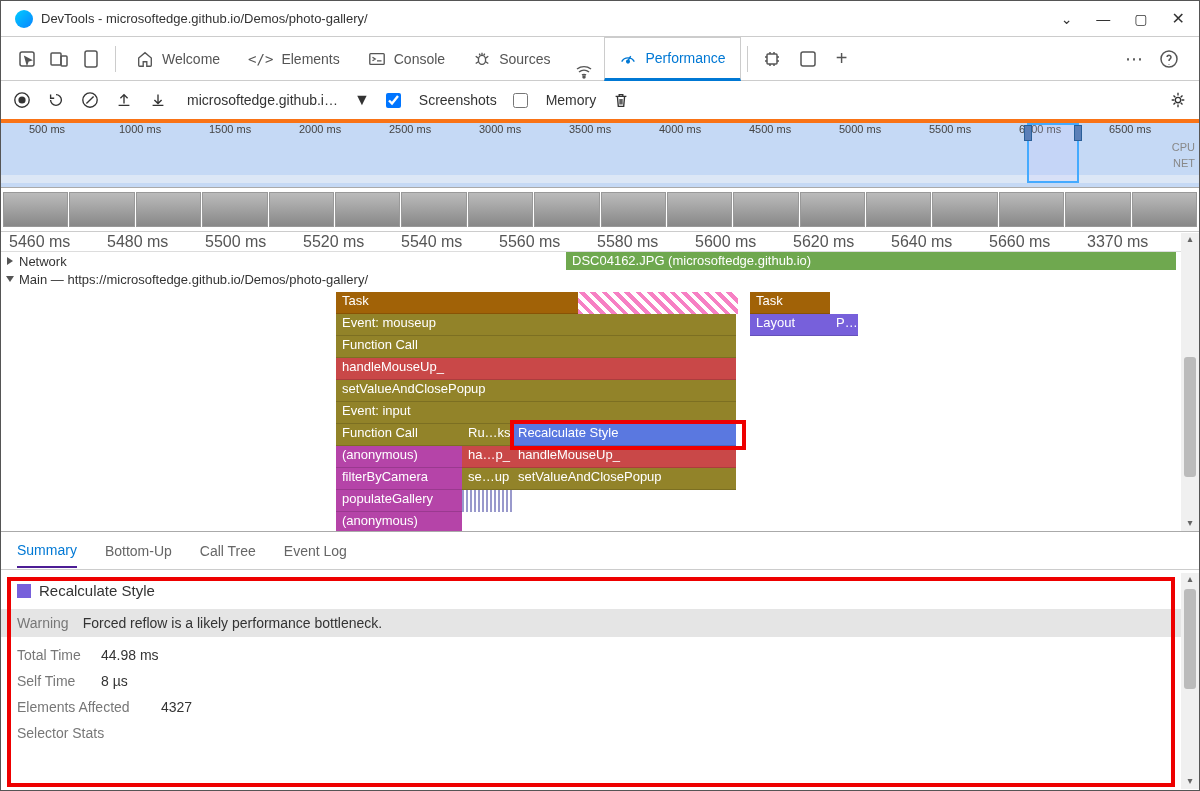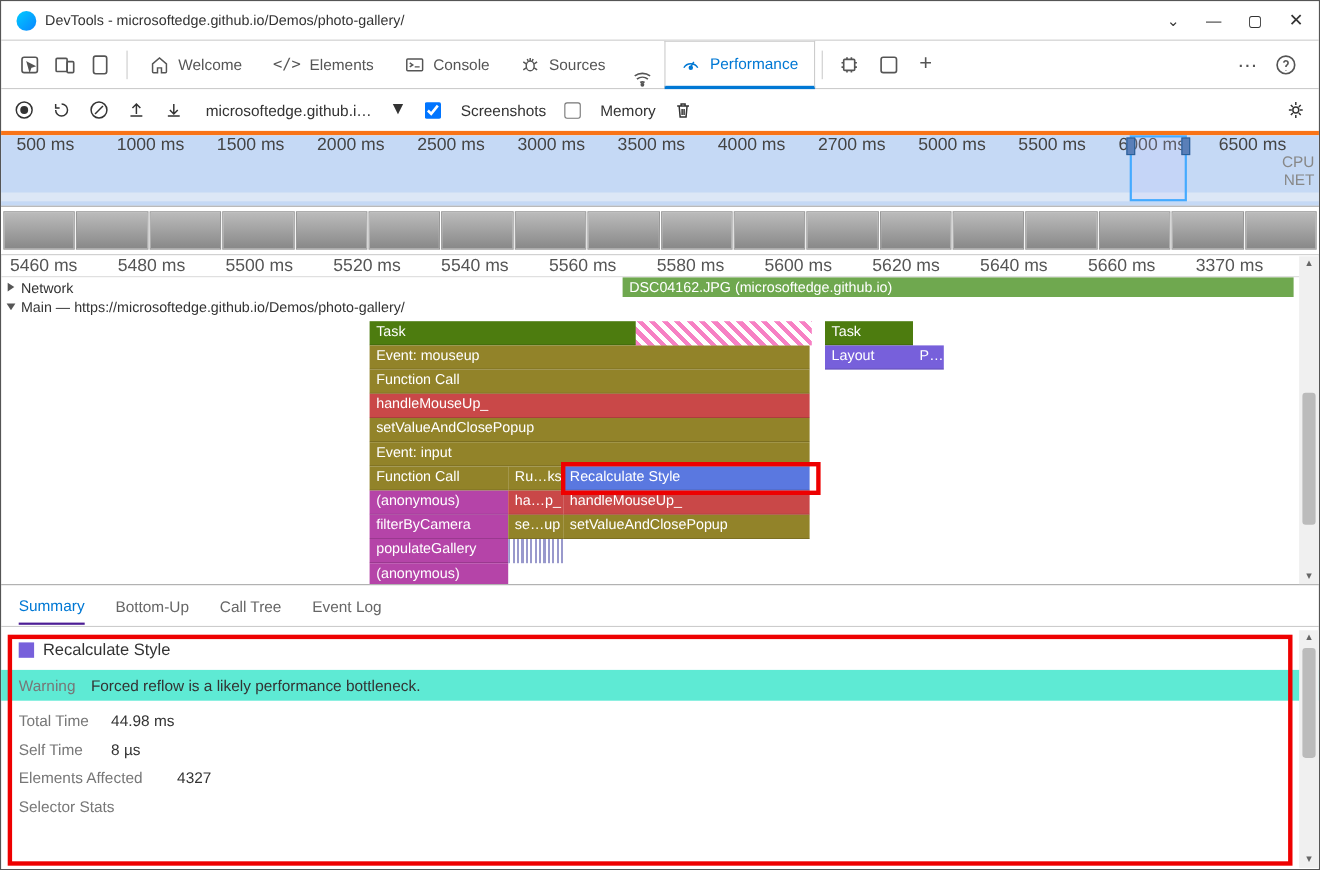--- a/index.html
+++ b/index.html
@@ -18,48 +18,48 @@
 .tab.active{color:#0078d4;border-bottom:3px solid #0078d4}
 .tab svg{width:18px;height:18px}
 .rightbar{margin-left:auto;display:flex;align-items:center;gap:16px;padding:0 12px}
 .rightbar svg{width:20px;height:20px}
 .toolbar{height:42px;display:flex;align-items:center;padding:0 12px;gap:16px;border-bottom:4px solid #f97316}
 .toolbar svg{width:18px;height:18px}
 .url{font-size:14px;color:#333;margin-left:4px}
 .cbwrap{display:flex;align-items:center;gap:18px;font-size:14px;color:#333}
 .cbwrap input{width:15px;height:15px}
 .overview{height:65px;background:linear-gradient(#c5d9f5,#c5d9f5);position:relative;border-bottom:1px solid #aaa}
-.ov-ticks{display:flex;height:16px;font-size:16px;color:#444;padding-left:14px}
+.ov-ticks{display:flex;height:16px;font-size:11px;color:#444;padding-left:28px}
 .ov-ticks span{width:94px}
-.ov-labels{position:absolute;right:4px;top:16px;font-size:14px;color:#888;text-align:right;line-height:16px}
+.ov-labels{position:absolute;right:4px;top:16px;font-size:11px;color:#888;text-align:right;line-height:16px}
 .ov-sel{position:absolute;right:120px;top:0;width:52px;height:60px;border:2px solid #4af;background:rgba(200,200,255,.2)}
 .ov-handle{position:absolute;top:0;width:8px;height:16px;background:#5a7fb8;border:1px solid #2a5f98}
 .filmstrip{height:44px;display:flex;gap:1px;padding:4px 2px;background:#fff;border-bottom:1px solid #ccc}
 .thumb{flex:1;background:linear-gradient(#bbb,#888);border:1px solid #999}
 .ruler{height:20px;display:flex;font-size:16px;color:#555;padding-left:8px;align-items:center;border-bottom:1px solid #ddd;position:relative}
 .ruler span{width:98px}
 .tracks{position:relative;height:280px;border-bottom:1px solid #aaa;overflow:hidden}
 .trackhdr{display:flex;align-items:center;gap:6px;font-size:13px;color:#333;height:18px;padding-left:6px}
 .tri{display:inline-block;width:0;height:0;border-left:6px solid #555;border-top:4px solid transparent;border-bottom:4px solid transparent}
 .tri.down{transform:rotate(90deg)}
 .netbar{position:absolute;left:565px;top:0;height:18px;width:610px;background:#6fa84f;color:#fff;font-size:13px;padding-left:6px;line-height:18px}
 .flame{position:absolute;left:335px;top:40px}
 .row{height:22px;display:flex;margin-bottom:0}
 .b{height:22px;font-size:13px;color:#fff;padding:1px 6px;white-space:nowrap;overflow:hidden;border-bottom:1px solid rgba(0,0,0,.15)}
-.gray{background:#4d7c0f}.olive{background:#928329}.red{background:#c94848}.purple{background:#b544a8}
+.gray{background:#a16207}.olive{background:#928329}.red{background:#c94848}.purple{background:#b544a8}
 .violet{background:#7760db}.blue{background:#5a78e0}
 .redbox{position:absolute;border:4px solid #e00;pointer-events:none}
 .side-flame{position:absolute;left:745px;top:40px}
 .detail-tabs{height:38px;display:flex;align-items:center;gap:28px;padding:0 16px;border-bottom:1px solid #ccc;font-size:14px}
 .dtab{color:#666;cursor:pointer;padding:8px 0}
 .dtab.active{color:#0078d4;border-bottom:2px solid #4c1d95}
 .details{padding:12px 16px;font-size:14px;color:#333;position:relative}
 .det-head{display:flex;align-items:center;gap:8px;margin-bottom:10px}
 .chip{width:14px;height:14px;background:#7760db}
-.warn{background:#5eead4;padding:6px 16px;margin:0 -16px 10px;display:flex;gap:14px}
+.warn{background:#e5e5e5;padding:6px 16px;margin:0 -16px 10px;display:flex;gap:14px}
 .warn .wl{color:#777}
 .drow{display:flex;gap:14px;margin-bottom:10px}
 .drow .dl{color:#777;min-width:70px}
 .scroll{position:absolute;right:0;width:18px;background:#f0f0f0}
 .scroll.v1{top:232px;height:298px}
 .scroll.v2{top:572px;height:216px}
 .scroll .th{width:12px;margin:2px auto;background:#bbb;border-radius:3px}
 .arr{height:14px;text-align:center;font-size:10px;color:#666}
 .highlight-box{position:absolute;left:6px;top:576px;width:1168px;height:210px;border:4px solid #e00;pointer-events:none}
 </style>
@@ -188,21 +188,21 @@
 <div class="overview">
   <div class="ov-ticks">
     <span>500 ms</span>
       <span>1000 ms</span>
       <span>1500 ms</span>
     <span>2000 ms</span>
       <span>2500 ms</span>
       <span>3000 ms</span>
     <span>3500 ms</span>
       <span>4000 ms</span>
-      <span>2700 ms</span>
+      <span>4500 ms</span>
     <span>5000 ms</span>
       <span>5500 ms</span>
       <span>6000 ms</span>
     <span>6500 ms</span>
   </div>
   <div style="position:absolute;left:0;right:0;top:52px;height:8px;background:#dce7f6"></div>
   <div class="ov-labels">
       <div>CPU</div>
       <div>NET</div>
     </div>

